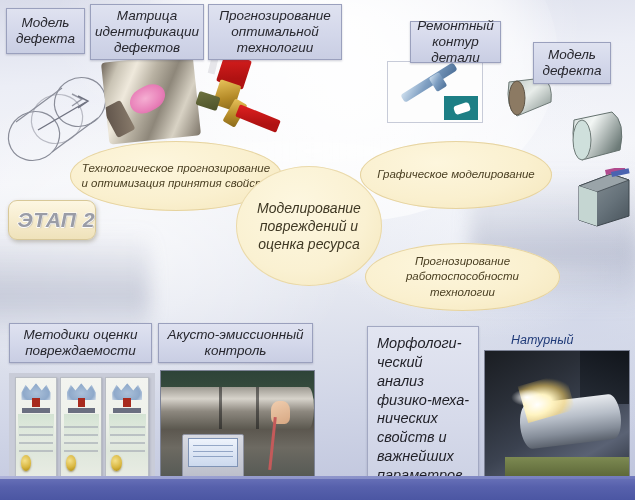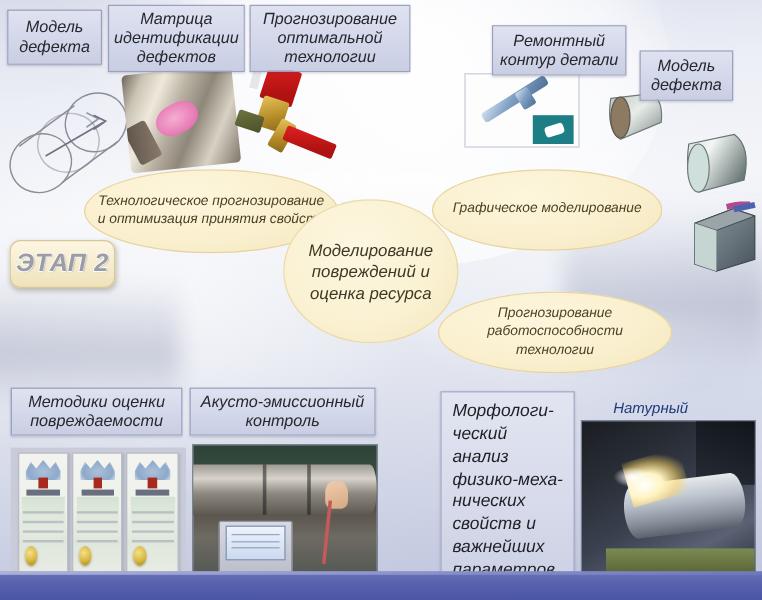--- a/index.html
+++ b/index.html
@@ -86,21 +86,21 @@
   .plain-caption {
     position:absolute;
     color:#1f3a78;
     font-size:12.5px;
     font-weight:400;
   }
 
   
   .stage-badge {
     position:absolute;
-    display:flex; align-items:center; justify-content:center;
+    display:flex; align-items:center; justify-content:flex-end;
     background:linear-gradient(180deg,#fdf6e2 0%,#f6ecce 52%,#efe2ba 100%);
     border:1px solid #d8c898;
     border-radius:9px;
     box-shadow:1px 2px 4px rgba(90,80,50,.32);
   }
   .stage-badge span {
     font-size:21px;
     font-weight:bold;
     letter-spacing:.5px;
     color:#9a9ca6;
@@ -410,21 +410,21 @@
 дефекта</div>
 
   <div class="label-box big" style="left:90px;top:4px;width:114px;height:56px;white-space:pre-line;">Матрица
 идентификации
 дефектов</div>
 
   <div class="label-box big" style="left:208px;top:4px;width:134px;height:56px;white-space:pre-line;">Прогнозирование
 оптимальной
 технологии</div>
 
-  <div class="label-box big" style="left:410px;top:21px;width:112px;height:42px;white-space:pre-line;">Ремонтный
+  <div class="label-box big" style="left:410px;top:21px;width:91px;height:42px;white-space:pre-line;">Ремонтный
 контур детали</div>
 
   <div class="label-box big" style="left:533px;top:42px;width:78px;height:42px;white-space:pre-line;">Модель
 дефекта</div>
 
   <div class="stage-badge" style="left:8px;top:200px;width:88px;height:40px;">
     <span>ЭТАП 2</span>
   </div>
 
 

